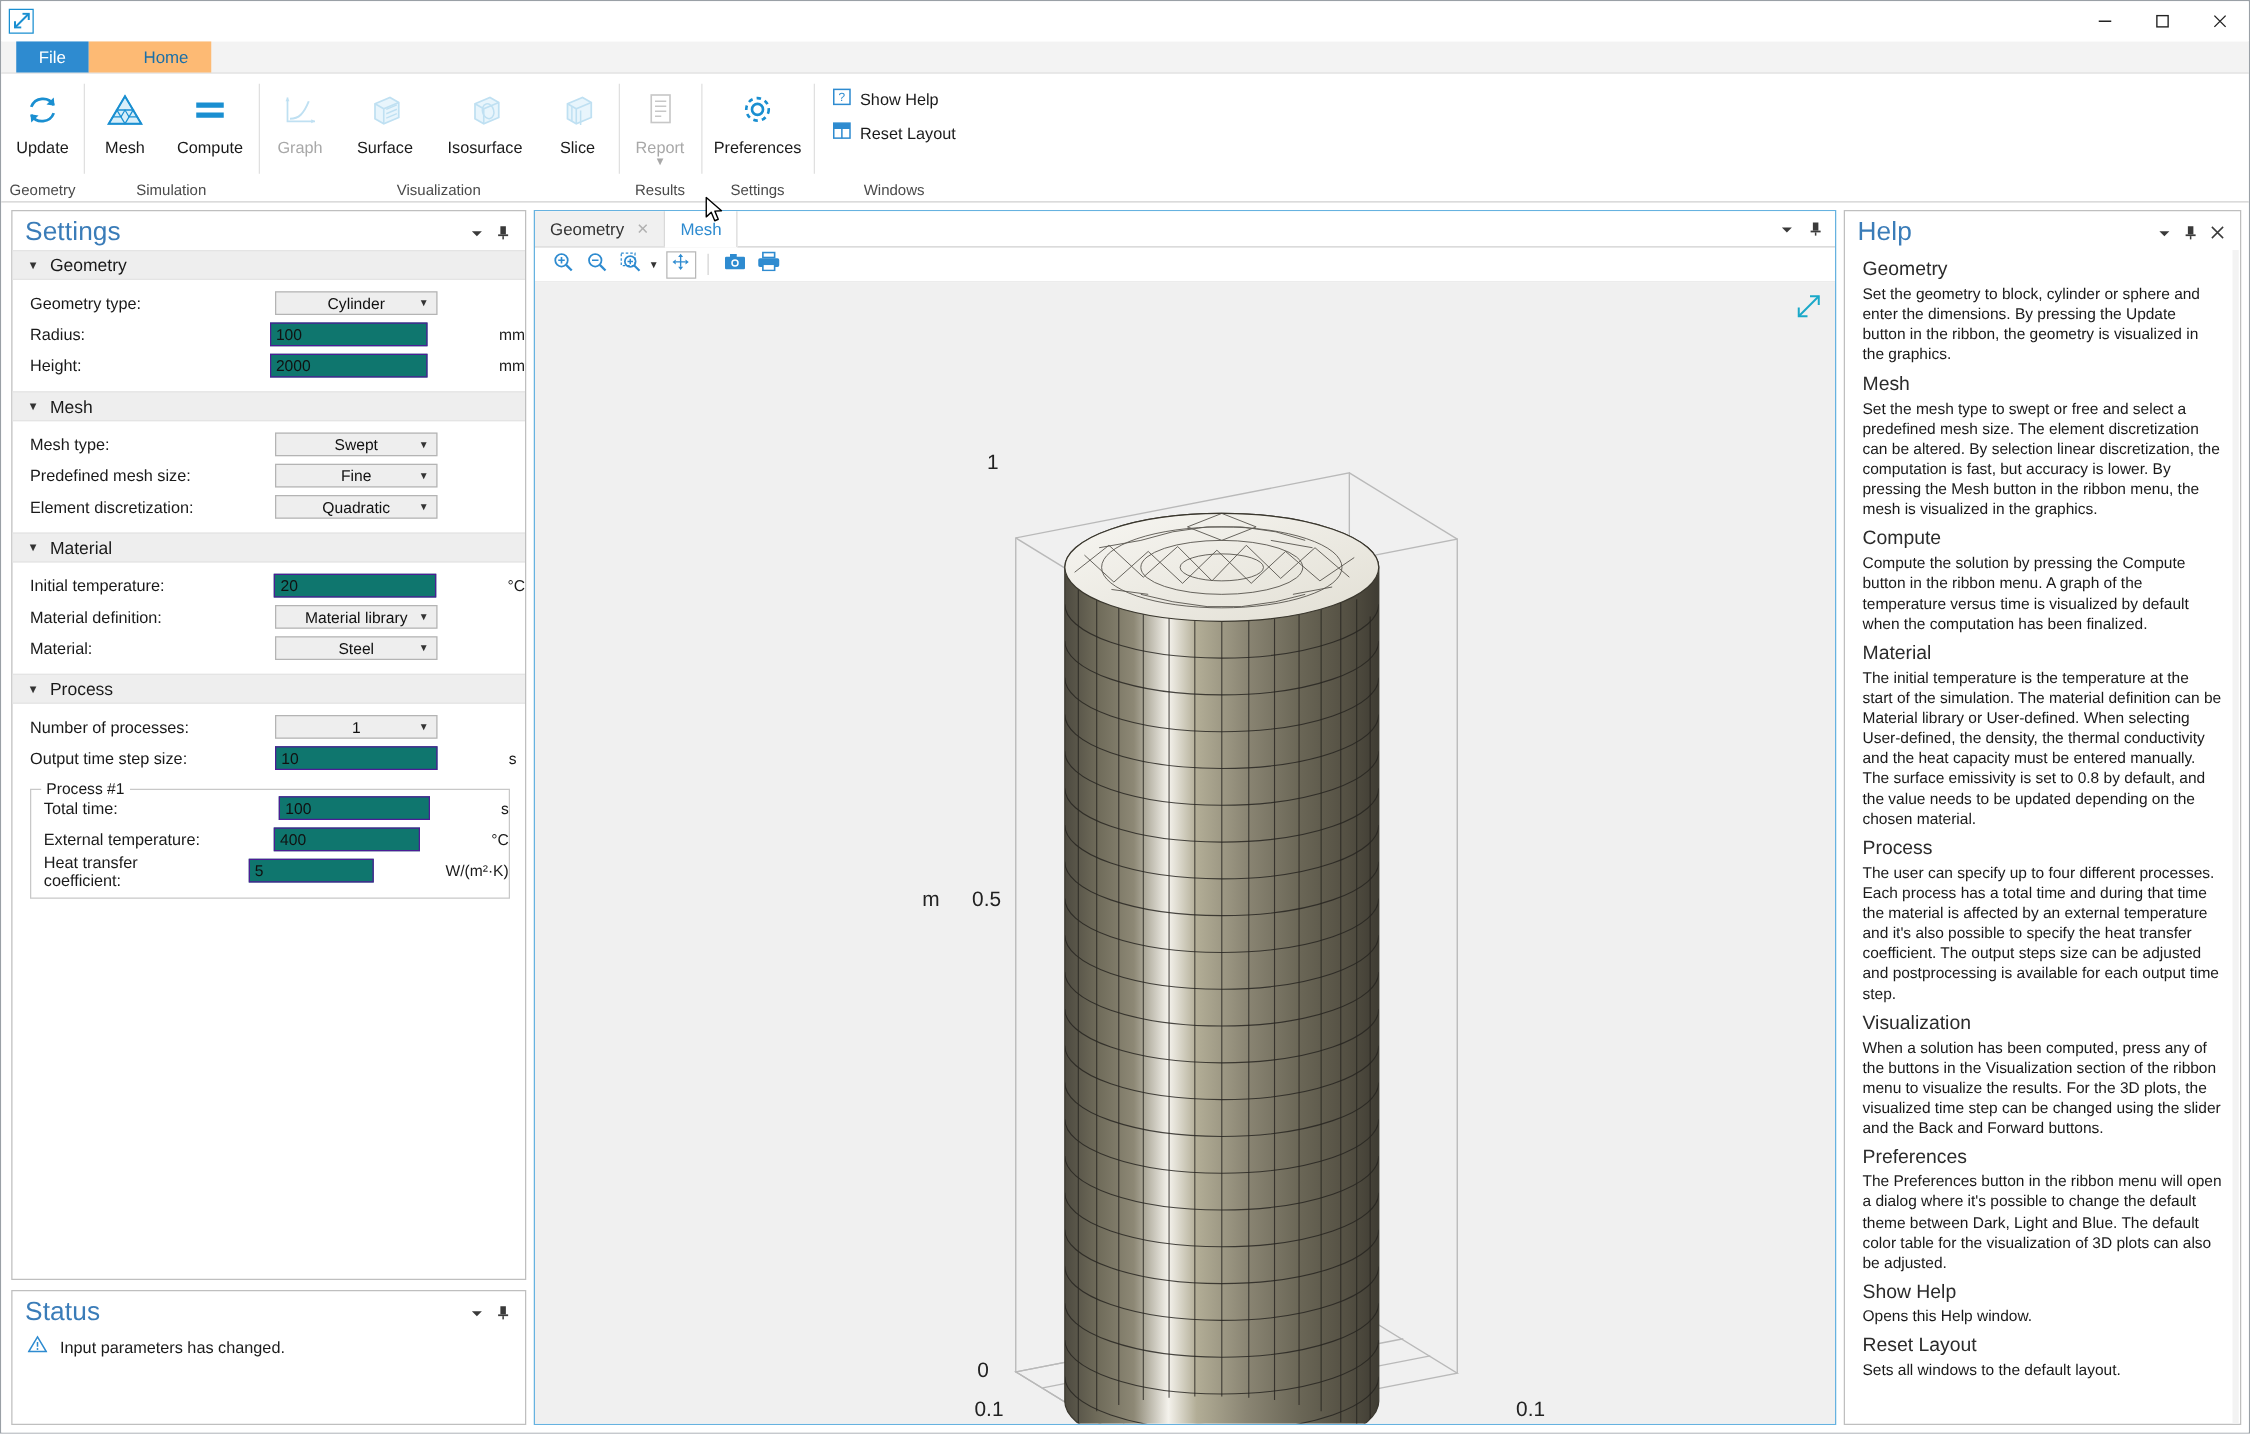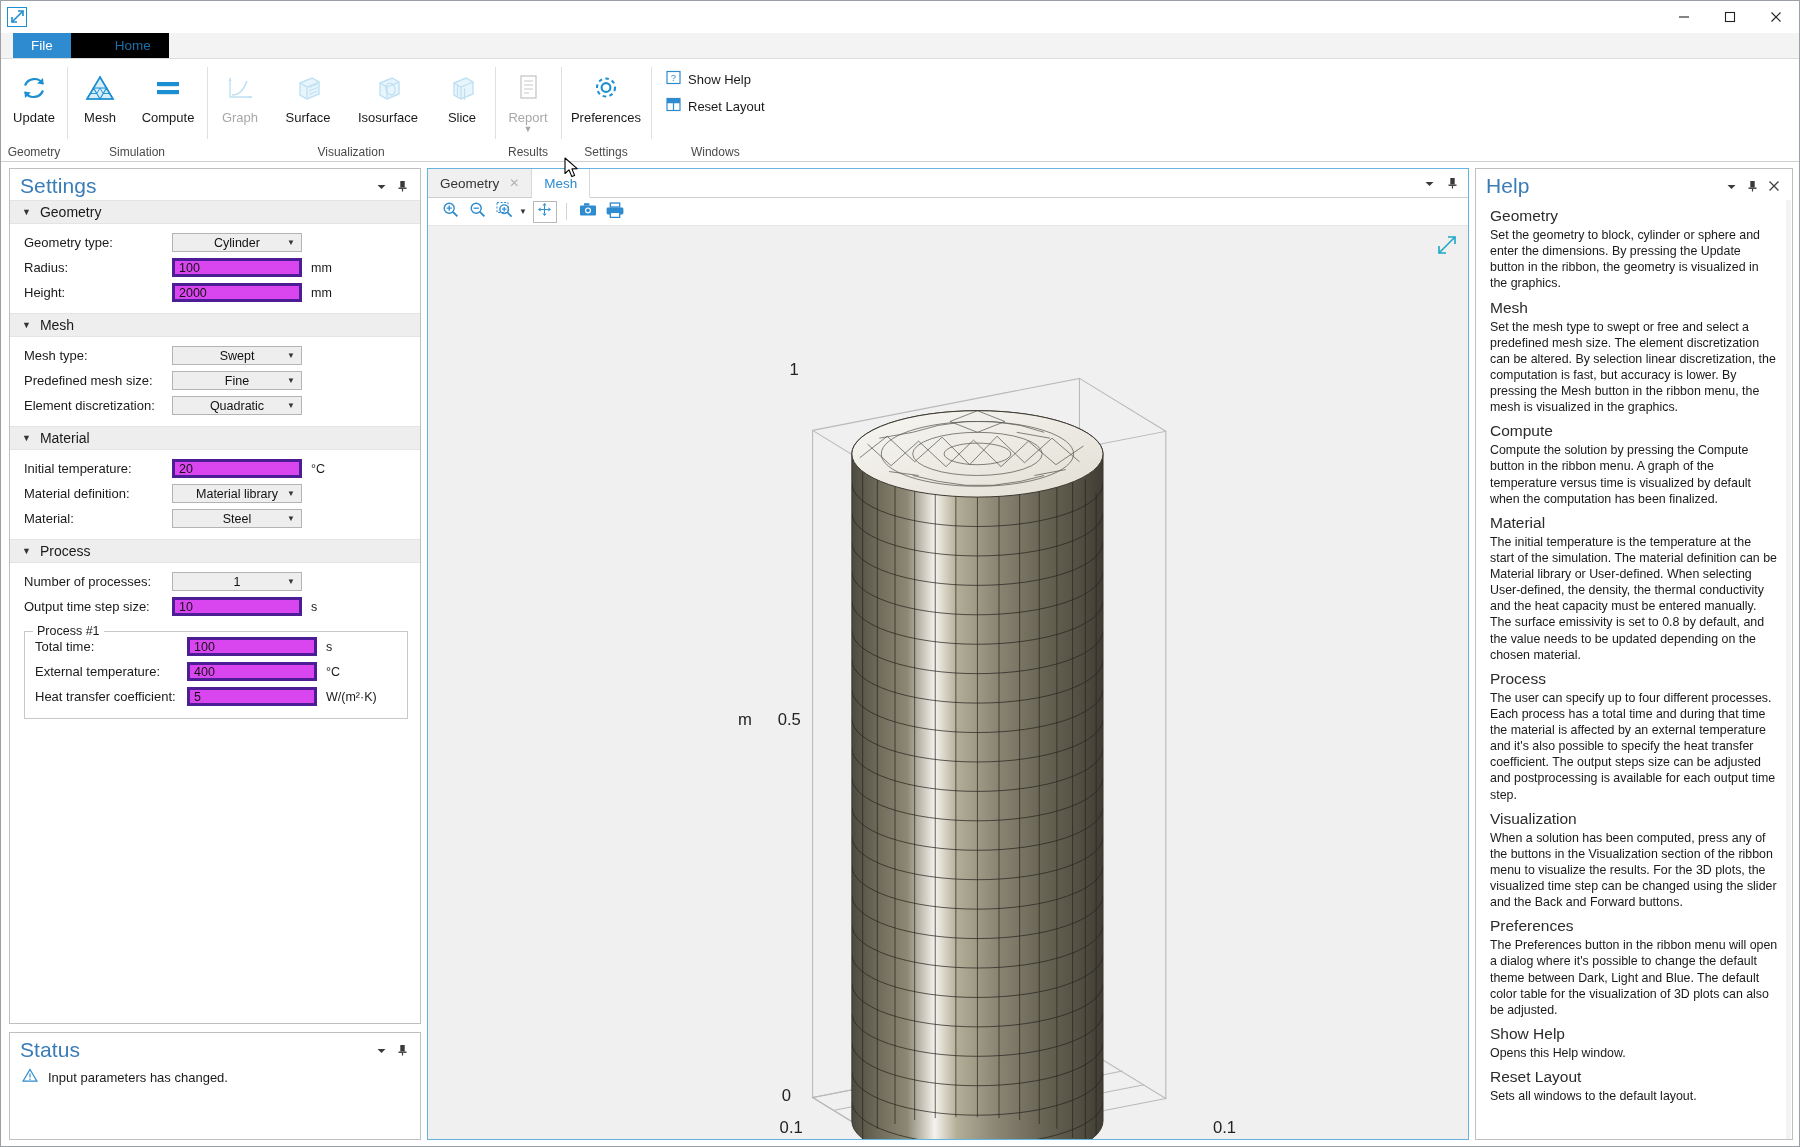--- a/index.html
+++ b/index.html
@@ -57,21 +57,21 @@
     padding-left: 12px;
   }
   .rtab {
     height: 26px; padding: 0 18px;
     display: flex; align-items: center;
     font-size: 13.5px; color: #333;
     cursor: default;
     text-align: center;
   }
   .rtab.file { background: #2e8bd0; color: #fff; }
-  .rtab.active { background: #000000; color: #1a6fa8; padding-left: 44px; }
+  .rtab.active { background: #fdba74; color: #1a6fa8; padding-left: 44px; }
 
   
   .ribbon {
     height: 103px; min-height: 103px;
     background: #ffffff;
     display: flex; align-items: stretch;
     border-bottom: 1px solid #d0d0d0;
     position: relative;
   }
   .rgroup {
@@ -159,32 +159,32 @@
     cursor: default;
     border-top: 1px solid #e4e4e4;
     border-bottom: 1px solid #e4e4e4;
   }
   .sect-head .tri { font-size: 9px; color: #333; }
   .sect-head .sect-label { font-size: 14px; color: #1a1a1a; }
 
   .rows { padding: 6px 0 8px 0; }
   .row {
     display: flex; align-items: center;
-    height: 25px; padding-left: 14px;
+    height: 25px; padding-left: 14px; gap: 48px;
   }
   .row .rlbl {
     width: 148px; font-size: 13px; color: #1a1a1a;
   }
   .ctl {
     width: 130px; height: 19px;
     font-size: 12.5px; color: #111;
     display: flex; align-items: center;
   }
   .ctl.input {
-    background: #d946ef; border: 3px solid #4c1d95;
+    background: #0f766e; border: 1px solid #4c1d95;
     padding-left: 4px;
   }
   .ctl.select {
     background: #eeeeee; border: 1px solid #b4b4b4;
     justify-content: center; position: relative;
   }
   .ctl.select .selcaret {
     position: absolute; right: 6px; font-size: 8px; color: #333;
   }
   .unit { font-size: 12.5px; color: #1a1a1a; margin-left: 9px; }

